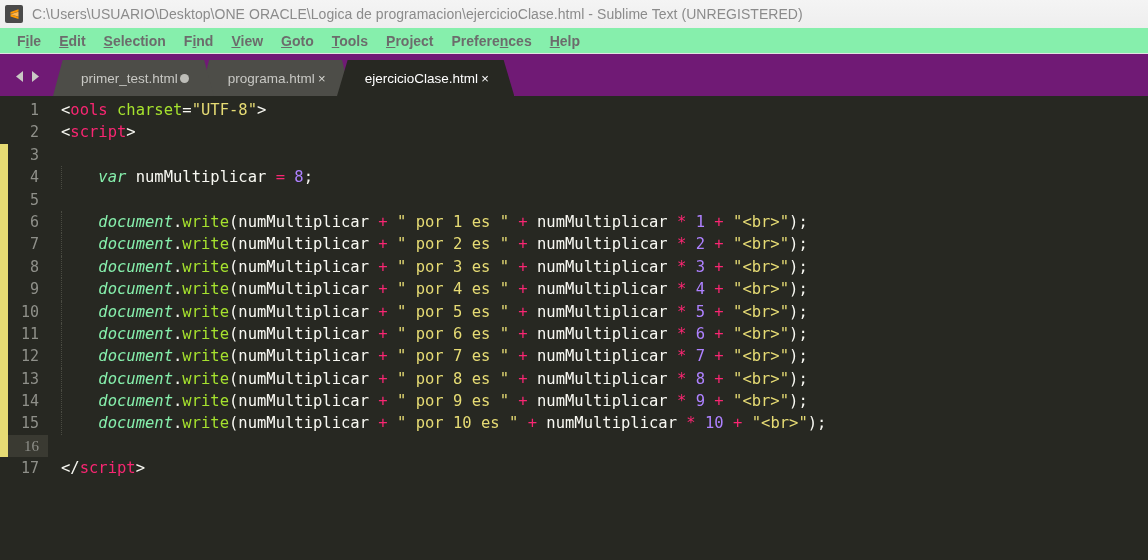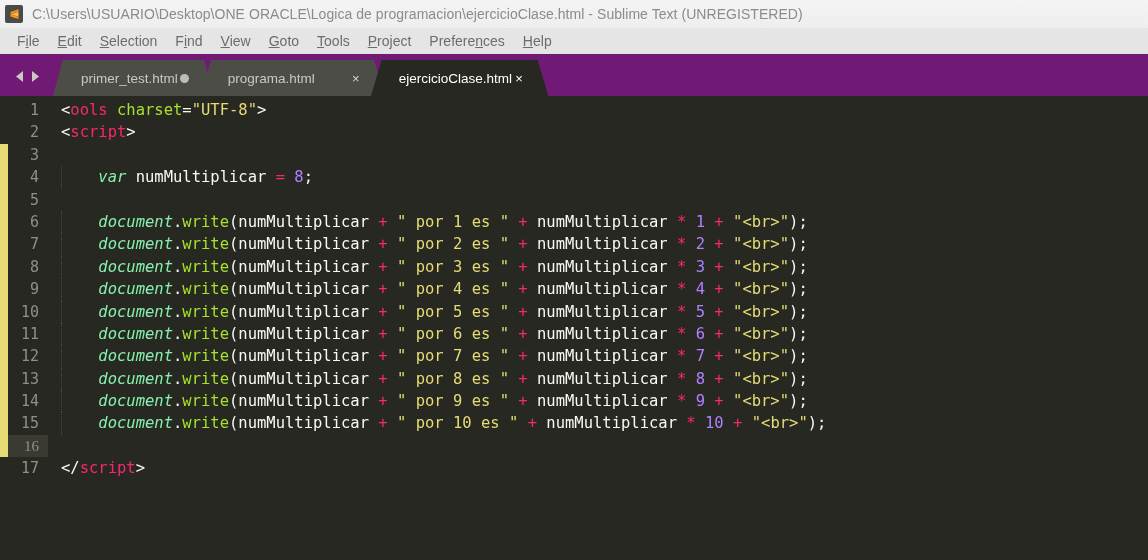--- a/index.html
+++ b/index.html
@@ -39,26 +39,27 @@
   .title-text {
     font-size: 14px;
     color: #8b8b8b;
     white-space: nowrap;
     letter-spacing: 0.05px;
   }
 
   
   .menubar {
     height: 26px;
-    background: #e5e5e5;
+    background: #86efac;
     display: flex;
     align-items: center;
     padding-left: 8px;
     box-sizing: border-box;
     border-bottom: 1px solid #e2e2e2;
+    font-weight: bold;
   }
   .menu-item {
     font-size: 14px;
     color: #6c6c6c;
     padding: 0 9px;
     white-space: nowrap;
     cursor: default;
   }
   .menu-item .mn { text-decoration: underline; }
 
@@ -242,21 +243,21 @@
   <div id="tabs-host" style="display:flex;align-items:flex-end;">
       <div class="tab" style="z-index: 4;">
         <span class="tab-shape"><svg width="100%" height="100%" viewBox="0 0 200 36" preserveAspectRatio="none" aria-hidden="true">
             <path d="M0 36 L12 0 L188 0 L200 36 Z" fill="#4d4d48"></path>
           </svg></span>
         <span class="tab-label">primer_test.html</span>
         <span class="tab-btn">
           <span class="dirty-dot"></span>
         </span>
       </div>
-      <div class="tab" style="z-index: 3; gap: 34px;">
+      <div class="tab" style="z-index: 3;">
         <span class="tab-shape"><svg width="100%" height="100%" viewBox="0 0 200 36" preserveAspectRatio="none" aria-hidden="true">
             <path d="M0 36 L12 0 L188 0 L200 36 Z" fill="#4d4d48"></path>
           </svg></span>
         <span class="tab-label">programa.html</span>
         <span class="tab-btn">
           <span class="close-x">×</span>
         </span>
       </div>
       <div class="tab active" style="z-index: 5; margin-top: 44px;">
         <span class="tab-shape"><svg width="100%" height="100%" viewBox="0 0 200 36" preserveAspectRatio="none" aria-hidden="true">

